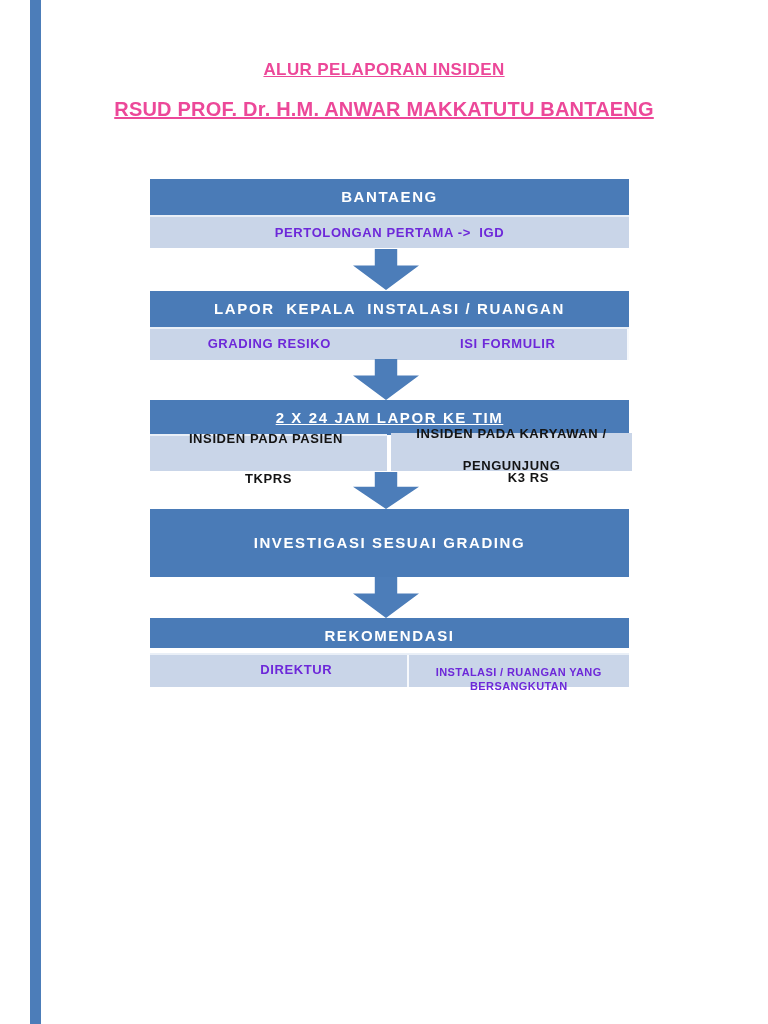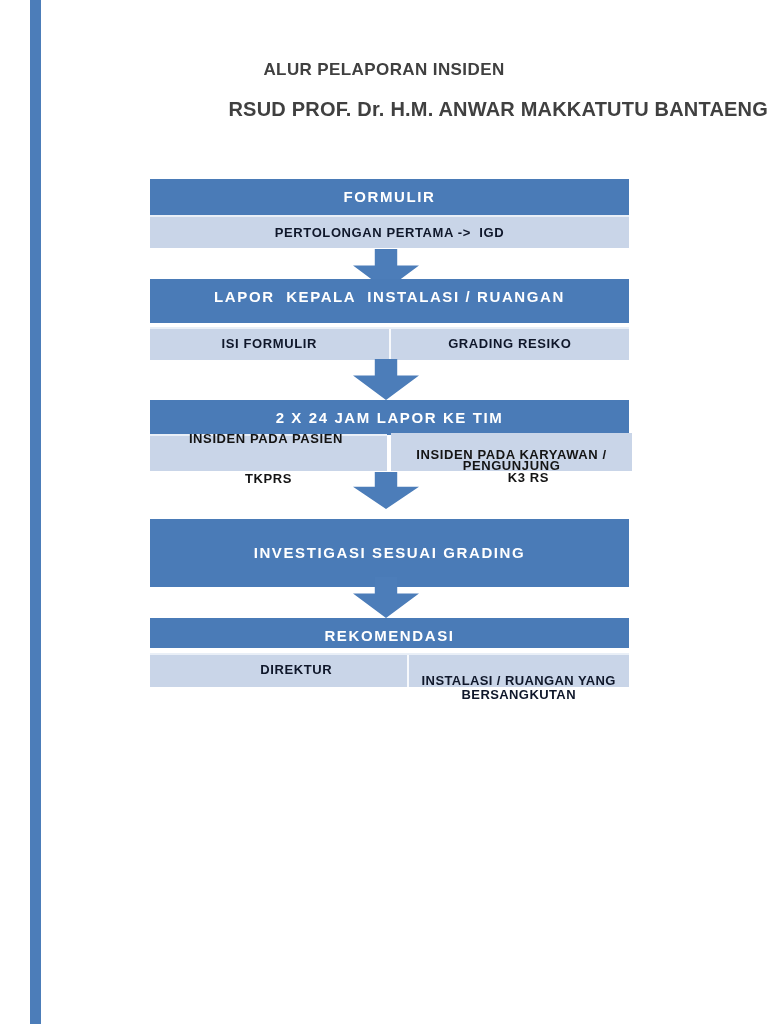--- a/index.html
+++ b/index.html
@@ -6,34 +6,34 @@
   body{
     width:768px;height:1024px;position:relative;background:#ffffff;overflow:hidden;
     font-family:"Liberation Sans", sans-serif;
   }
   .edge-bar{
     position:absolute;left:30px;top:0;width:11px;height:1024px;
     background:#4c7db9;
   }
   .title{
     position:absolute;left:0;width:768px;text-align:center;
-    font-weight:bold;color:#404040;
+    font-weight:bold;color:#ec4899;text-decoration:underline;
   }
   .title-1{top:60px;font-size:17px;letter-spacing:0.4px;}
-  .title-2{top:98px;font-size:20px;letter-spacing:0.2px;text-align:right;}
+  .title-2{top:98px;font-size:20px;letter-spacing:0.2px;}
 
   .hdr{
     position:absolute;left:150px;width:479px;background:#4a7bb7;
     color:#ffffff;font-weight:bold;text-align:center;font-size:15px;
     letter-spacing:1.6px;
   }
   .cellbar{
     position:absolute;left:150px;width:479px;background:#c9d5e8;
     border-top:2px solid #e9eff7;
-    color:#0f172a;font-weight:bold;text-align:center;font-size:13px;
+    color:#6d28d9;font-weight:bold;text-align:center;font-size:13px;
     letter-spacing:0.6px;
   }
   .ws-pre{white-space:pre;}
   .split{display:flex;}
   .split .cell{flex:1;}
   .split .cell-left{border-right:2px solid rgba(255,255,255,0.85);}
 
   .arrow{
     position:absolute;left:353px;width:66px;height:41px;background:#4c7db9;
     clip-path:polygon(33% 0, 67% 0, 67% 40%, 100% 40%, 50% 100%, 0 40%, 33% 40%);
@@ -42,53 +42,53 @@
   
   .s3-cell{position:absolute;background:#c9d5e8;}
   .s3-text{
     position:absolute;font-weight:bold;color:#141414;font-size:13px;
     letter-spacing:0.6px;text-align:center;
   }
 
   .bigbox{
     position:absolute;left:150px;top:509px;width:479px;height:68px;background:#4a7bb7;
     color:#ffffff;font-weight:bold;font-size:15px;letter-spacing:1.6px;
-    text-align:center;line-height:68px;margin-top:10px;
+    text-align:center;line-height:68px;
   }
 
-  .s5-right{font-size:13px;line-height:14px;padding-top:19px;letter-spacing:0.4px;}
+  .s5-right{font-size:11px;line-height:14px;padding-top:10px;letter-spacing:0.4px;}
   .s5-left{line-height:30px;margin-left:36px;}
 </style>
 </head>
 <body>
 
 <div class="edge-bar"></div>
 
 <div class="title title-1">ALUR PELAPORAN INSIDEN</div>
 <div class="title title-2">RSUD PROF. Dr. H.M. ANWAR MAKKATUTU BANTAENG</div>
 
-<div class="hdr" style="top:179px;height:36px;line-height:36px;">FORMULIR</div>
+<div class="hdr" style="top:179px;height:36px;line-height:36px;">BANTAENG</div>
 <div class="cellbar ws-pre" style="top:215px;height:31px;line-height:31px;">PERTOLONGAN PERTAMA -&gt;  IGD</div>
 
 <div class="arrow" style="top:249px;"></div>
 
-<div class="hdr ws-pre" style="top:279px;height:44px;line-height:36px;">LAPOR  KEPALA  INSTALASI / RUANGAN</div>
+<div class="hdr ws-pre" style="top:291px;height:44px;line-height:36px;">LAPOR  KEPALA  INSTALASI / RUANGAN</div>
 <div class="cellbar split" style="top:327px;height:31px;line-height:29px;">
+  <div class="cell">GRADING RESIKO</div>
   <div class="cell cell-left">ISI FORMULIR</div>
-  <div class="cell">GRADING RESIKO</div>
 </div>
 
 <div class="arrow" style="top:359px;"></div>
 
-<div class="hdr" style="top:400px;height:35px;line-height:35px;">2 X 24 JAM LAPOR KE TIM</div>
+<div class="hdr" style="top:400px;height:35px;line-height:35px;text-decoration:underline;">2 X 24 JAM LAPOR KE TIM</div>
 <div class="s3-cell" style="left:150px;top:434px;width:237px;height:35px;border-top:2px solid #e9eff7;"></div>
 <div class="s3-cell" style="left:391px;top:433px;width:241px;height:38px;"></div>
 <div class="s3-text" style="left:150px;top:431px;width:232px;">INSIDEN PADA PASIEN</div>
 <div class="s3-text" style="left:150px;top:471px;width:237px;">TKPRS</div>
-<div class="s3-text" style="left:391px;top:447px;width:241px;">INSIDEN PADA KARYAWAN /</div>
+<div class="s3-text" style="left:391px;top:426px;width:241px;">INSIDEN PADA KARYAWAN /</div>
 <div class="s3-text" style="left:391px;top:442px;width:241px;margin-top:16px;">PENGUNJUNG</div>
 <div class="s3-text" style="left:408px;top:470px;width:241px;">K3 RS</div>
 
 <div class="arrow" style="top:472px;height:37px;"></div>
 
 <div class="bigbox">INVESTIGASI SESUAI GRADING</div>
 
 <div class="arrow" style="top:577px;"></div>
 
 <div class="hdr" style="top:618px;height:30px;line-height:35px;">REKOMENDASI</div>

